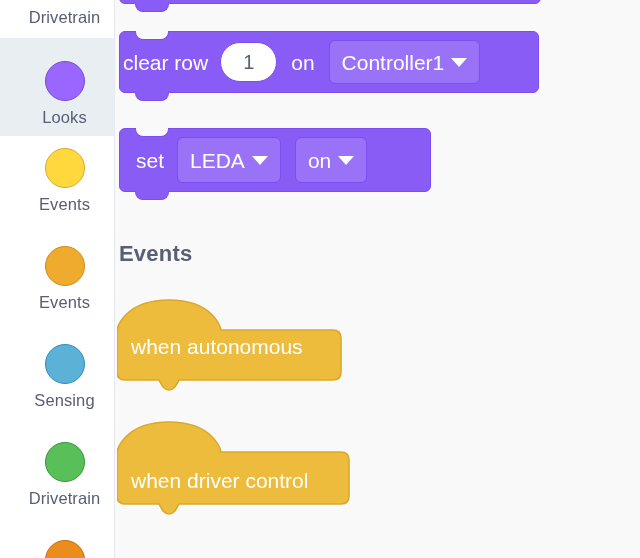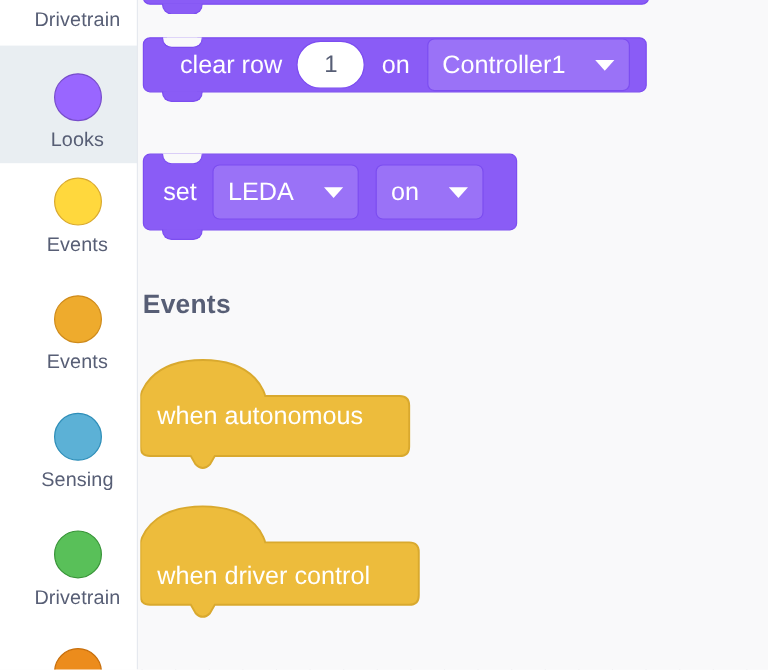--- a/index.html
+++ b/index.html
@@ -174,21 +174,21 @@
     box-sizing: border-box;
   }
 
   
   .dropdown {
     background: #9a72f7;
     border: 1px solid #7c4df0;
     border-radius: 6px;
     display: flex;
     align-items: center;
-    gap: 25px;
+    gap: 7px;
     padding: 0 12px;
     box-sizing: border-box;
   }
   .dropdown .dd-text {
     color: #ffffff;
     font-size: 21px;
     line-height: 1;
     white-space: nowrap;
   }
   .caret {
@@ -289,21 +289,21 @@
     <div id="sidebar-divider"></div>
   </div>
 
   <div id="canvas">
     <div id="blocks">
 
       <div id="partial-block">
         <div class="notch-bot2"></div>
       </div>
 
-      <div class="blk stack" id="blk-clear-row" style="left:4px; top:31px; width:420px; height:46px; padding-left:30px;">
+      <div class="blk stack" id="blk-clear-row" style="left:4px; top:31px; width:420px; height:62px; padding-left:3px;">
         <div class="notch-top"></div>
         <div class="notch-bot"></div>
 
         <span class="blk-label">clear row</span>
 
         <div class="num-input" style="margin-left:12px; width:57px; height:40px;">1</div>
 
         <span class="blk-label" style="margin-left:14px;">on</span>
 
         <div class="dropdown" style="margin-left:14px; height:44px;">

